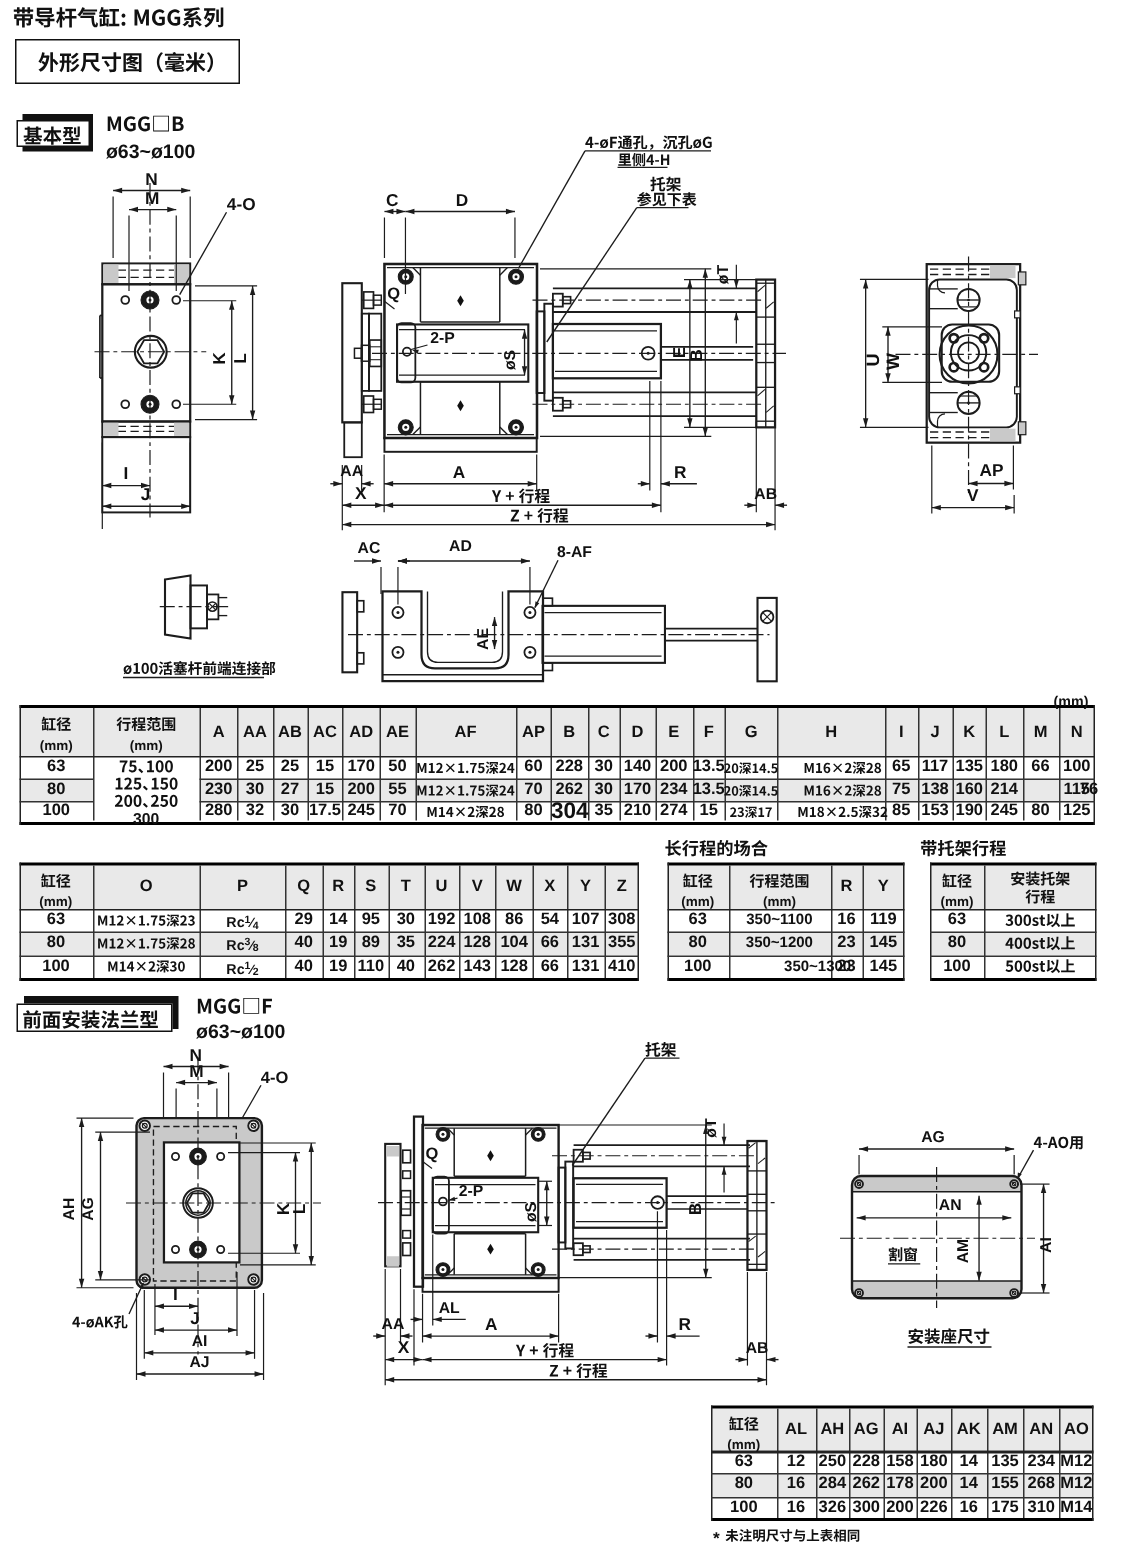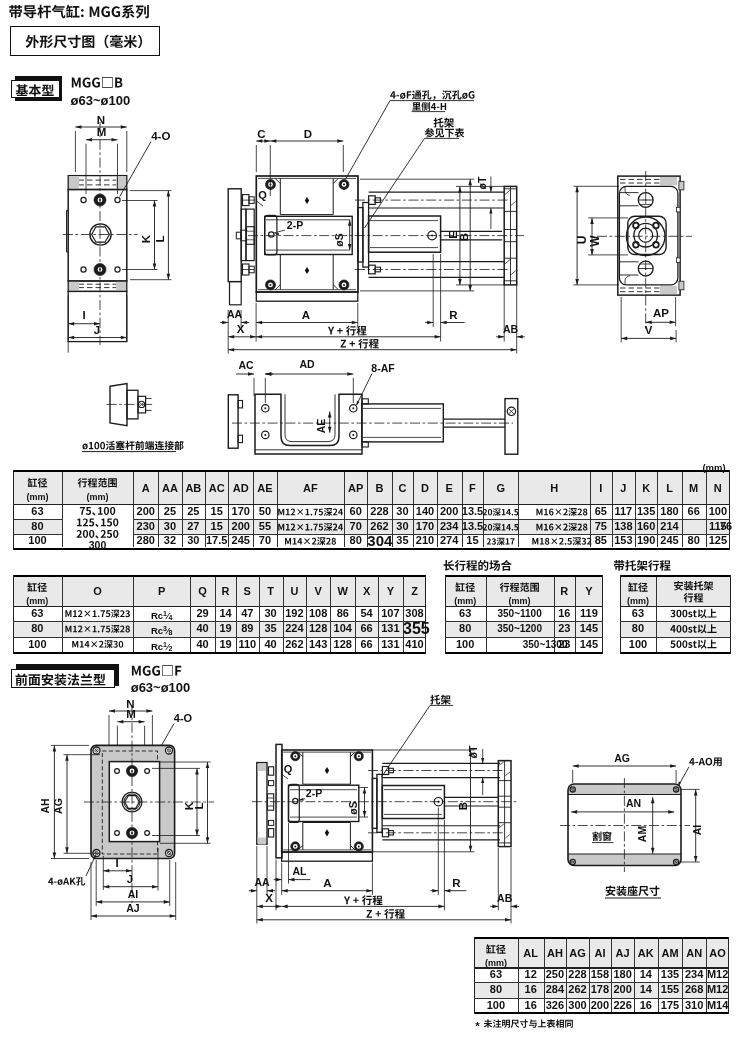--- a/index.html
+++ b/index.html
@@ -175,40 +175,40 @@
       <b style="left:282.6px;top:577.4px;width:23.6px;height:28.6px;line-height:28.6px;font-size:11px">U</b>
       <b style="left:306.2px;top:577.4px;width:24.0px;height:28.6px;line-height:28.6px;font-size:11px">V</b>
       <b style="left:330.2px;top:577.4px;width:25.2px;height:28.6px;line-height:28.6px;font-size:11px">W</b>
       <b style="left:355.4px;top:577.4px;width:22.4px;height:28.6px;line-height:28.6px;font-size:11px">X</b>
       <b style="left:377.8px;top:577.4px;width:25.2px;height:28.6px;line-height:28.6px;font-size:11px">Y</b>
       <b style="left:403.0px;top:577.4px;width:23.0px;height:28.6px;line-height:28.6px;font-size:11px">Z</b>
       <b style="left:13.0px;top:606.0px;width:48.7px;height:15.3px;line-height:15.3px;font-size:11px">63</b>
       <b style="left:133.3px;top:606.0px;width:56.7px;height:15.3px;line-height:15.3px;font-size:10px"><span style="font-size:9.5px">Rc</span><span class="fn">1</span><span class="fsl">⁄</span><span class="fd">4</span></b>
       <b style="left:190.0px;top:606.0px;width:25.0px;height:15.3px;line-height:15.3px;font-size:11px">29</b>
       <b style="left:215.0px;top:606.0px;width:21.0px;height:15.3px;line-height:15.3px;font-size:11px">14</b>
-      <b style="left:236.0px;top:606.0px;width:22.5px;height:15.3px;line-height:15.3px;font-size:11px">47</b>
+      <b style="left:236.0px;top:606.0px;width:22.5px;height:15.3px;line-height:15.3px;font-size:11px">95</b>
       <b style="left:258.5px;top:606.0px;width:24.1px;height:15.3px;line-height:15.3px;font-size:11px">30</b>
       <b style="left:282.6px;top:606.0px;width:23.6px;height:15.3px;line-height:15.3px;font-size:11px">192</b>
       <b style="left:306.2px;top:606.0px;width:24.0px;height:15.3px;line-height:15.3px;font-size:11px">108</b>
       <b style="left:330.2px;top:606.0px;width:25.2px;height:15.3px;line-height:15.3px;font-size:11px">86</b>
       <b style="left:355.4px;top:606.0px;width:22.4px;height:15.3px;line-height:15.3px;font-size:11px">54</b>
       <b style="left:377.8px;top:606.0px;width:25.2px;height:15.3px;line-height:15.3px;font-size:11px">107</b>
       <b style="left:403.0px;top:606.0px;width:23.0px;height:15.3px;line-height:15.3px;font-size:11px">308</b>
       <b style="left:13.0px;top:621.3px;width:48.7px;height:15.3px;line-height:15.3px;font-size:11px">80</b>
       <b style="left:133.3px;top:621.3px;width:56.7px;height:15.3px;line-height:15.3px;font-size:10px"><span style="font-size:9.5px">Rc</span><span class="fn">3</span><span class="fsl">⁄</span><span class="fd">8</span></b>
       <b style="left:190.0px;top:621.3px;width:25.0px;height:15.3px;line-height:15.3px;font-size:11px">40</b>
       <b style="left:215.0px;top:621.3px;width:21.0px;height:15.3px;line-height:15.3px;font-size:11px">19</b>
       <b style="left:236.0px;top:621.3px;width:22.5px;height:15.3px;line-height:15.3px;font-size:11px">89</b>
       <b style="left:258.5px;top:621.3px;width:24.1px;height:15.3px;line-height:15.3px;font-size:11px">35</b>
       <b style="left:282.6px;top:621.3px;width:23.6px;height:15.3px;line-height:15.3px;font-size:11px">224</b>
       <b style="left:306.2px;top:621.3px;width:24.0px;height:15.3px;line-height:15.3px;font-size:11px">128</b>
       <b style="left:330.2px;top:621.3px;width:25.2px;height:15.3px;line-height:15.3px;font-size:11px">104</b>
       <b style="left:355.4px;top:621.3px;width:22.4px;height:15.3px;line-height:15.3px;font-size:11px">66</b>
       <b style="left:377.8px;top:621.3px;width:25.2px;height:15.3px;line-height:15.3px;font-size:11px">131</b>
-      <b style="left:403.0px;top:621.3px;width:23.0px;height:15.3px;line-height:15.3px;font-size:16px">355</b>
+      <b style="left:403.0px;top:621.3px;width:23.0px;height:15.3px;line-height:15.3px;font-size:11px">355</b>
       <b style="left:13.0px;top:636.6px;width:48.7px;height:15.4px;line-height:15.4px;font-size:11px">100</b>
       <b style="left:133.3px;top:636.6px;width:56.7px;height:15.4px;line-height:15.4px;font-size:10px"><span style="font-size:9.5px">Rc</span><span class="fn">1</span><span class="fsl">⁄</span><span class="fd">2</span></b>
       <b style="left:190.0px;top:636.6px;width:25.0px;height:15.4px;line-height:15.4px;font-size:11px">40</b>
       <b style="left:215.0px;top:636.6px;width:21.0px;height:15.4px;line-height:15.4px;font-size:11px">19</b>
       <b style="left:236.0px;top:636.6px;width:22.5px;height:15.4px;line-height:15.4px;font-size:11px">110</b>
       <b style="left:258.5px;top:636.6px;width:24.1px;height:15.4px;line-height:15.4px;font-size:11px">40</b>
       <b style="left:282.6px;top:636.6px;width:23.6px;height:15.4px;line-height:15.4px;font-size:11px">262</b>
       <b style="left:306.2px;top:636.6px;width:24.0px;height:15.4px;line-height:15.4px;font-size:11px">143</b>
       <b style="left:330.2px;top:636.6px;width:25.2px;height:15.4px;line-height:15.4px;font-size:11px">128</b>
       <b style="left:355.4px;top:636.6px;width:22.4px;height:15.4px;line-height:15.4px;font-size:11px">66</b>

